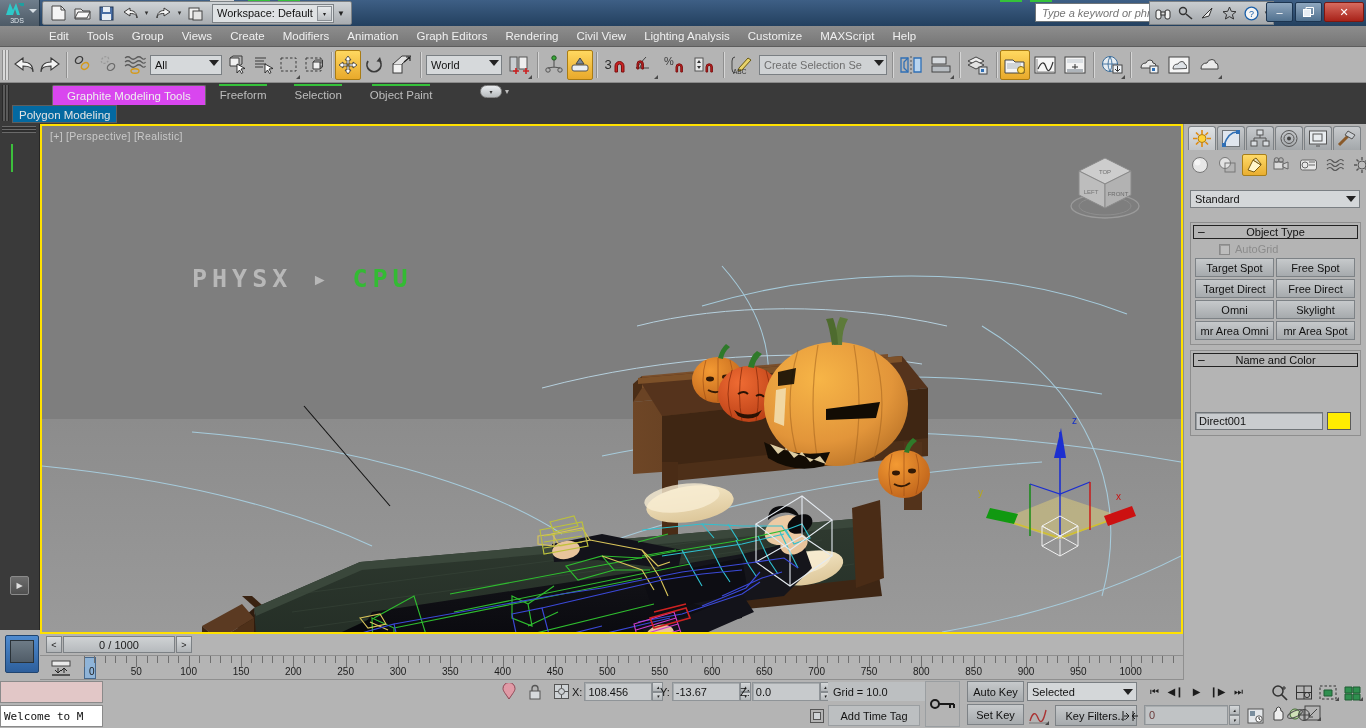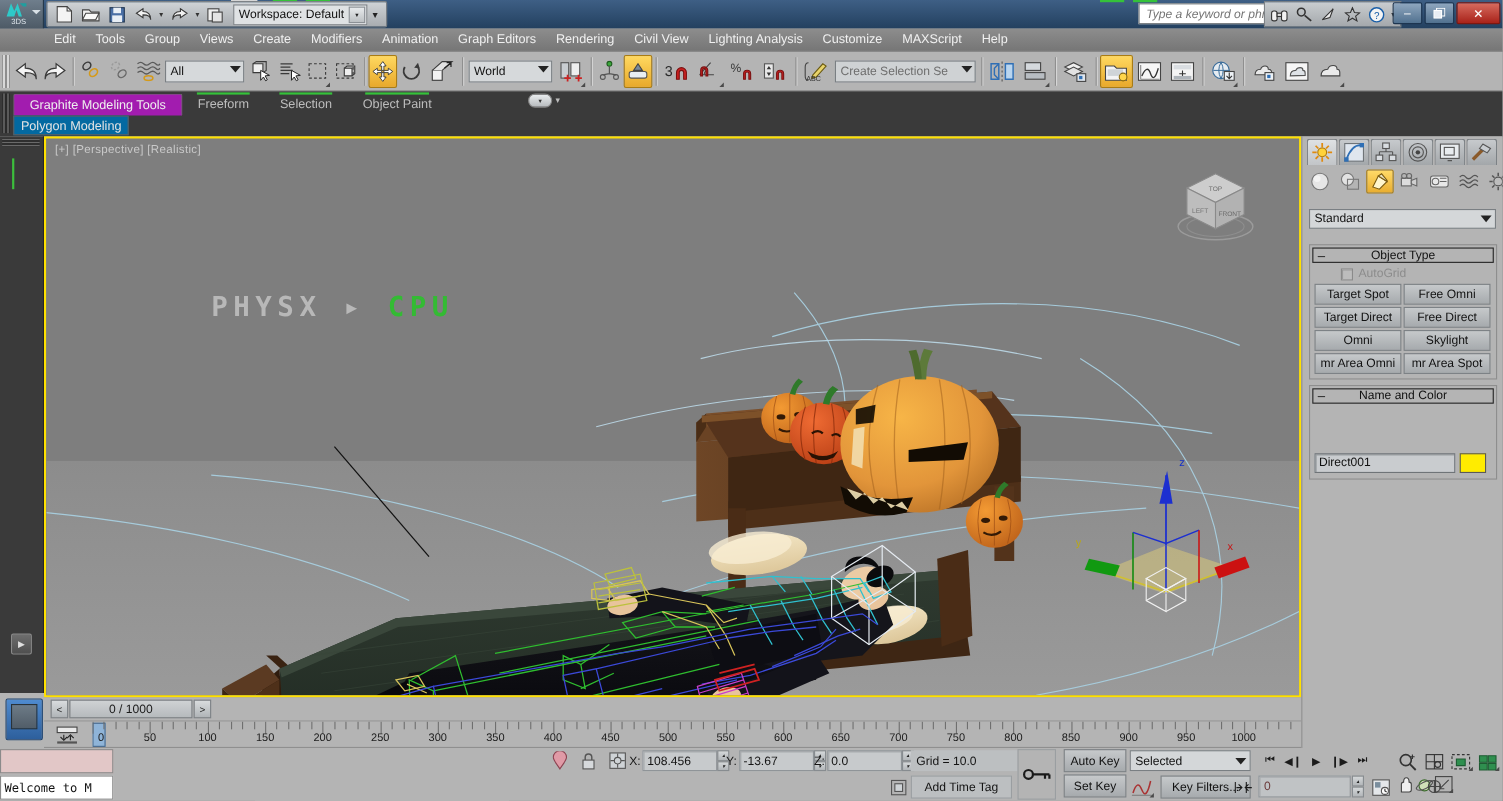--- a/index.html
+++ b/index.html
@@ -123,22 +123,22 @@
   
   .ribbon {
     position:absolute; left:0; top:83px; width:1366px; height:41px;
     background:#3a3a3a;
   }
   .rib-grip { position:absolute; left:2px; top:2px; width:7px; height:36px;
     background:repeating-linear-gradient(to right,#2a2a2a 0 1px,#5a5a5a 1px 3px); }
   .rib-tabs { position:absolute; left:12px; top:0; height:22px; display:flex; align-items:flex-end;}
   .rib-tab { height:20px; line-height:20px; padding:0 14px; color:#bdbdbd; font-size:11.5px;
     cursor:pointer; position:relative; }
-  .rib-tab.active { background:#a21caf; color:#efefef; border:1px solid #6a6a6a; border-bottom:none;
-    border-radius:2px 2px 0 0; }
+  .rib-tab.active { background:#d946ef; color:#efefef; border:1px solid #6a6a6a; border-bottom:none;
+    border-radius:2px 2px 0 0;margin-left:40px; }
   .rib-tab .gdash { position:absolute; left:18%; right:18%; top:-1px; height:2px; background:#35c23a; }
   .rib-panelrow { position:absolute; left:12px; top:22px; height:18px; display:flex; }
   .rib-panel { height:18px; line-height:18px; padding:0 6px; color:#e4e4e4; font-size:11.5px;
     background:#0369a1; border:1px solid #5e5e5e; cursor:pointer; }
   .rib-dd { position:absolute; left:480px; top:2px; display:flex; align-items:center; gap:3px; }
   .rib-dd .pill { width:22px;height:13px;border-radius:7px;background:linear-gradient(#e9ecee,#b7bbbe);
     border:1px solid #888; display:flex;align-items:center;justify-content:center;font-size:6px;color:#333;}
 
   
   .leftstrip {
@@ -1303,21 +1303,21 @@
       <div class="rollout-hdr">
         <span class="minus">–</span>
         <span class="ttl">Object Type</span>
       </div>
       <div class="chkrow">
         <div class="chk"></div>
         <span class="chk-lab">AutoGrid</span>
       </div>
       <div class="btn-grid" id="objtype-grid">
           <div class="max-btn">Target Spot</div>
-          <div class="max-btn">Free Omni</div>
+          <div class="max-btn">Free Spot</div>
           <div class="max-btn">Target Direct</div>
           <div class="max-btn">Free Direct</div>
           <div class="max-btn">Omni</div>
           <div class="max-btn">Skylight</div>
           <div class="max-btn">mr Area Omni</div>
           <div class="max-btn">mr Area Spot</div>
         </div>
     </div>
 
     <div class="rollout" style="top:226px;">

